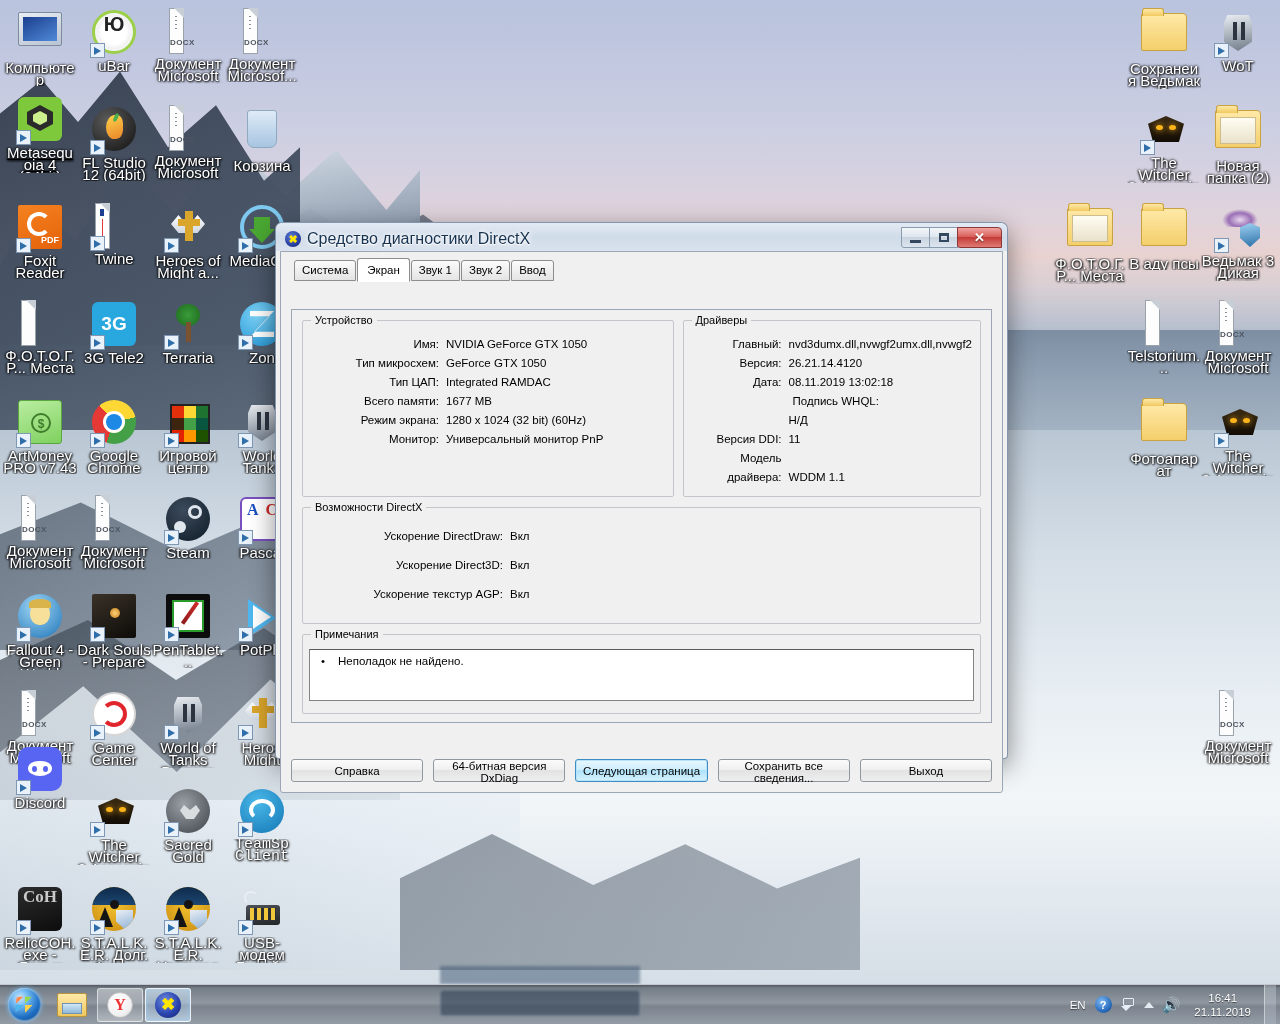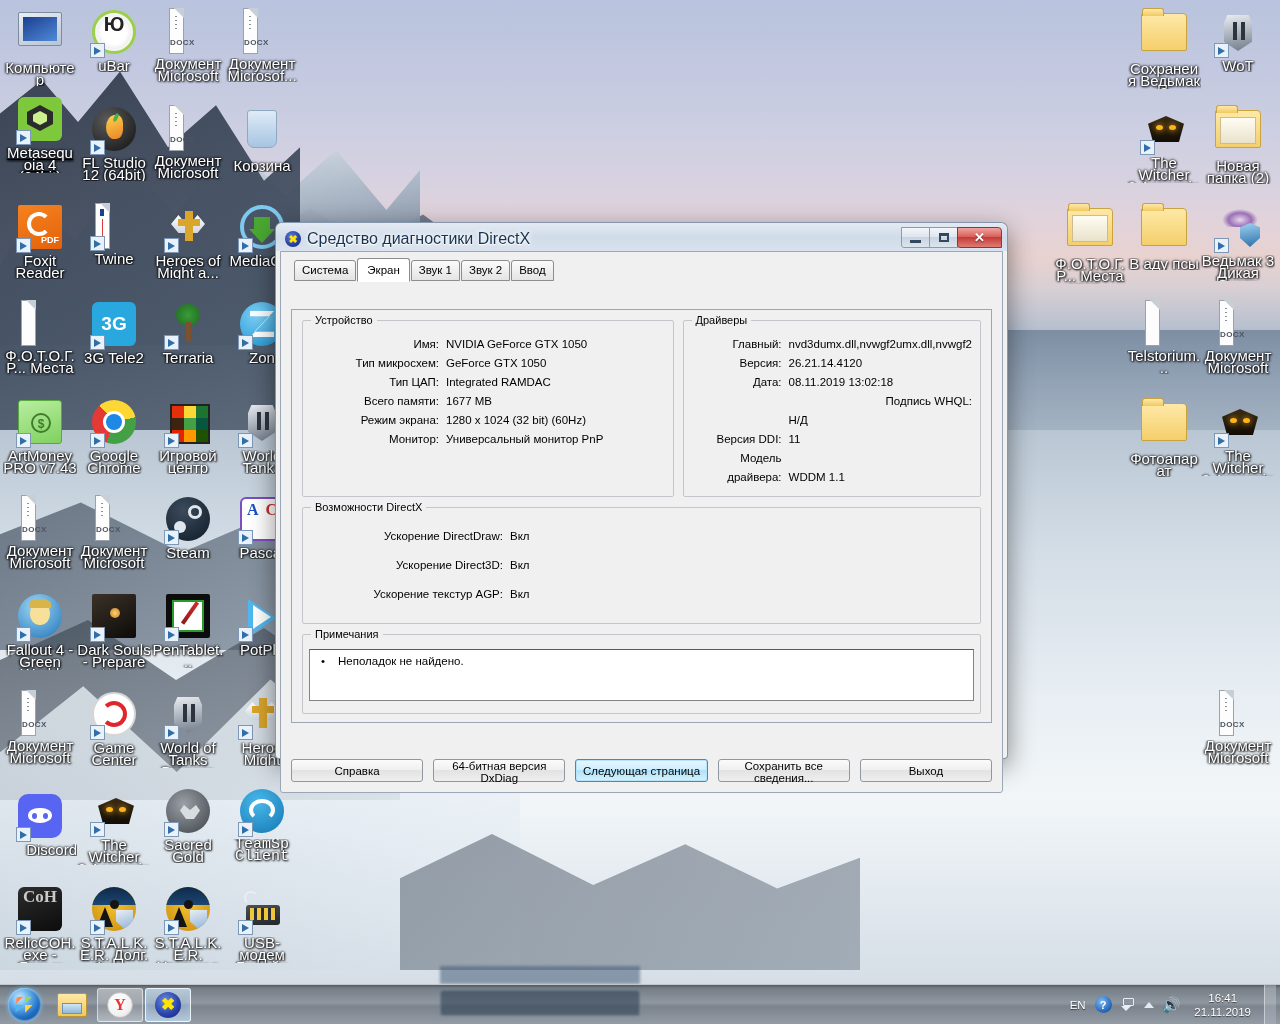--- a/index.html
+++ b/index.html
@@ -749,21 +749,21 @@
       <div class="glyph">
         <div class="g-square" style="background:transparent;position:relative">
           <div style="position:absolute;left:5px;top:10px;width:34px;height:18px;background:linear-gradient(180deg,#fff,#cdd6e0);clip-path:polygon(0 50%,22% 0,44% 50%,56% 50%,78% 0,100% 50%,78% 100%,22% 100%)"></div>
           <div style="position:absolute;left:19px;top:6px;width:8px;height:30px;background:#d9a52b"></div>
           <div style="position:absolute;left:12px;top:14px;width:22px;height:7px;background:#d9a52b"></div>
         </div>
         <span class="shortcut-arrow"></span>
       </div>
       <div class="label">Heroe Might</div>
     </div>
-    <div class="dicon" style="left: 3px; top: 792px; text-align: right;">
+    <div class="dicon" style="left: 3px; top: 745px;">
       <div class="glyph">
         <div class="g-square" style="background:#5865f2;border-radius:10px;position:relative">
           <div style="position:absolute;left:10px;top:14px;width:24px;height:15px;background:#fff;border-radius:45% 45% 50% 50%"></div>
           <div style="position:absolute;left:14px;top:19px;width:5px;height:6px;background:#5865f2;border-radius:50%"></div>
           <div style="position:absolute;left:25px;top:19px;width:5px;height:6px;background:#5865f2;border-radius:50%"></div>
         </div>
         <span class="shortcut-arrow"></span>
       </div>
       <div class="label">Discord</div>
     </div>
@@ -1012,21 +1012,21 @@
               </div>
               <div class="row">
                 <div class="k">Версия:</div>
                 <div class="v">26.21.14.4120</div>
               </div>
               <div class="row">
                 <div class="k">Дата:</div>
                 <div class="v">08.11.2019 13:02:18</div>
               </div>
               <div class="row" style="flex-direction: column;">
-                <div class="k" style="width: auto; text-align: right; margin-left: 8px;">Подпись WHQL:</div>
+                <div class="k" style="width: auto; text-align: center; margin-left: 8px;">Подпись WHQL:</div>
                 <div class="v" style="padding-left: 97px;">Н/Д</div>
               </div>
               <div class="row">
                 <div class="k">Версия DDI:</div>
                 <div class="v">11</div>
               </div>
               <div class="row" style="align-items: flex-end;">
                 <div class="k" style="white-space: pre-line;">Модель
 драйвера:</div>
                 <div class="v">WDDM 1.1</div>

